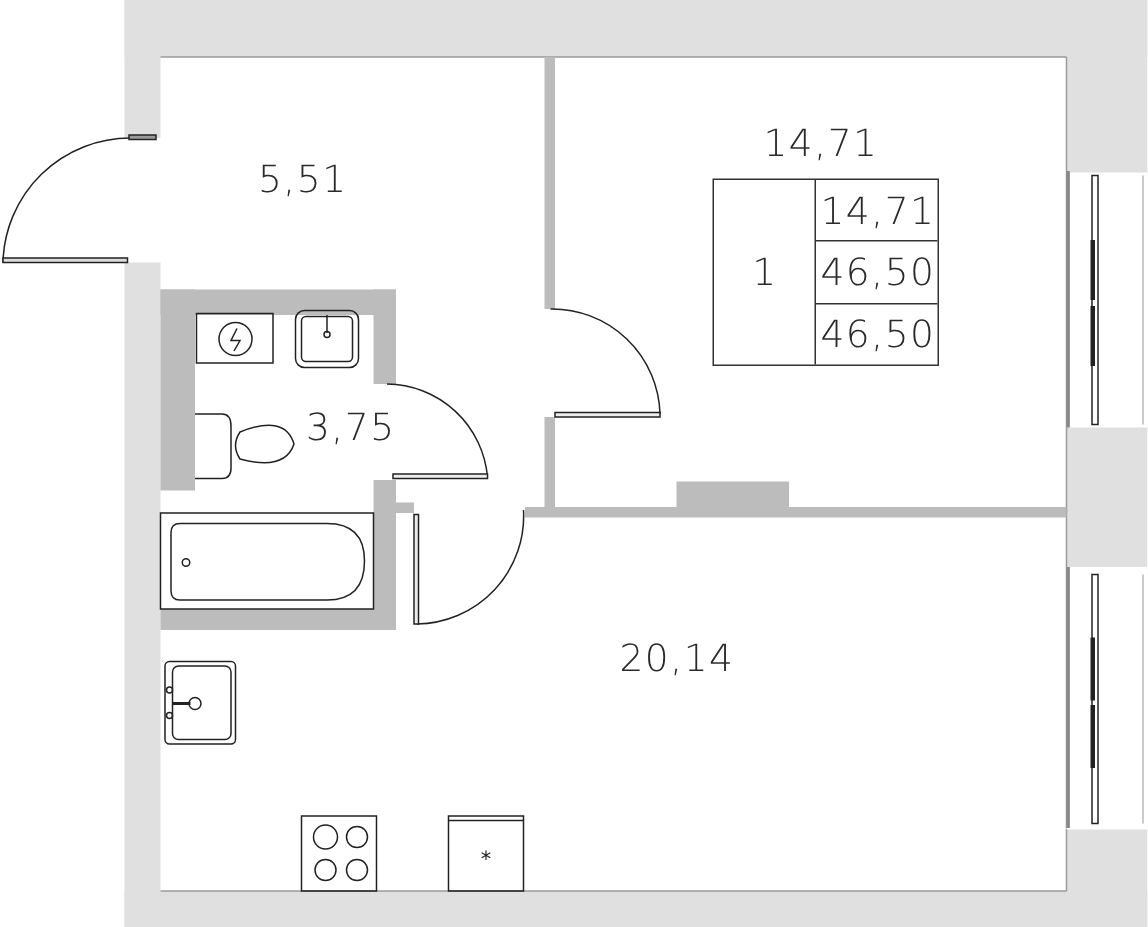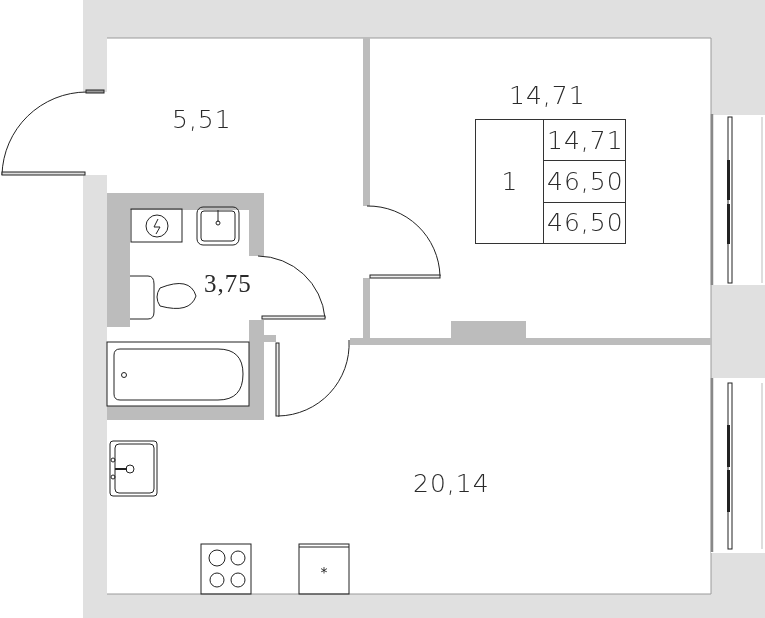--- a/index.html
+++ b/index.html
@@ -129,23 +129,23 @@
   </g>
 
   <g stroke="#222" fill="none" stroke-width="1">
     <rect x="299" y="544" width="50" height="50"></rect>
     <line x1="299" y1="547" x2="349" y2="547"></line>
     <text x="324" y="577" text-anchor="middle" font-size="14" fill="#222" stroke="none" font-family="DejaVu Sans, sans-serif">*</text>
   </g>
 </svg>
 
 <div class="area-label" style="left:172px; top:105px;">5,51</div>
-<div class="area-label" style="left:204px; top:270px;font-family:Liberation Serif, serif;">3,75</div>
+<div class="area-label" style="left:204px; top:270px;">3,75</div>
 <div class="area-label" style="left:509px; top:81px;">14,71</div>
-<div class="area-label" style="left:413px; top:469px;">20,14</div>
+<div class="area-label" style="left:413px; top:424px;">20,14</div>
 
 <div class="legend">
   <div class="rooms">1</div>
   <div class="vals">
     <div>14,71</div>
     <div>46,50</div>
     <div>46,50</div>
   </div>
 </div>
 

